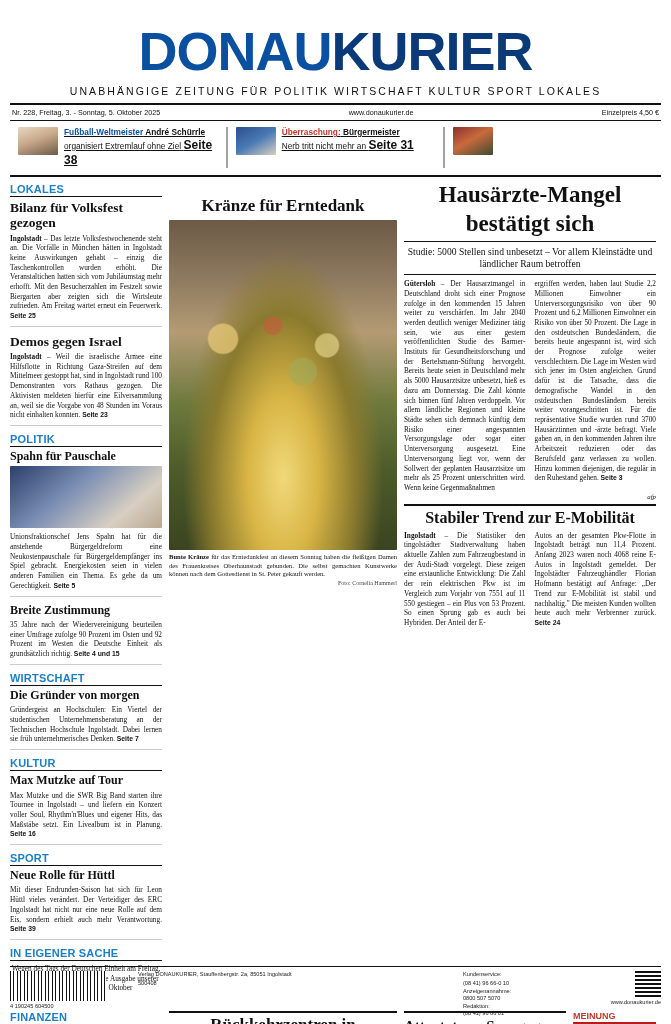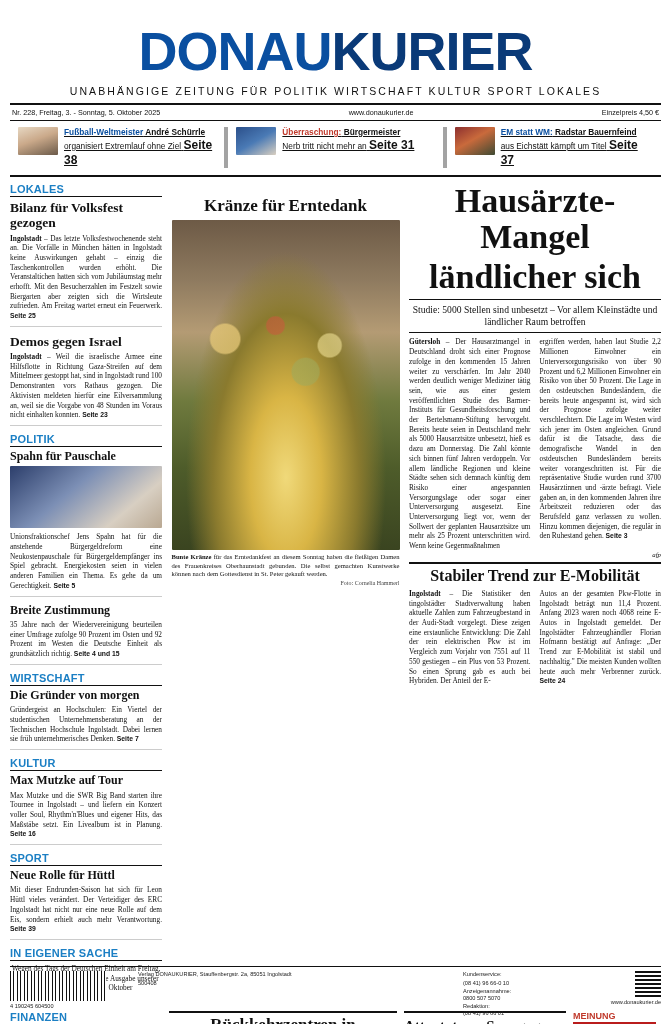--- a/index.html
+++ b/index.html
@@ -40,33 +40,33 @@
     font-family: "Liberation Sans", sans-serif;
     font-size: 7.2px;
     padding: 3px 2px 3px 2px;
     border-bottom: 1px solid #111;
   }
   .issueline .center { flex: 1; text-align:center; }
 
   
   .teasers { display:flex; border-bottom: 2px solid #111; padding: 6px 0 7px 0; }
   .teaser { display:flex; gap:6px; align-items:flex-start; padding: 0 8px; flex:1; }
-  .teaser + .teaser { border-left: 4px solid #a3a3a3; }
+  .teaser + .teaser { border-left: 2px solid #a3a3a3; }
   .teaser .txt { font-family: "Liberation Sans", sans-serif; font-size: 8.3px; line-height: 1.28; text-decoration: underline; }
   .teaser .kicker { font-weight: 700; }
   .teaser .kicker .blue { color:#0a4fa0; }
   .teaser .kicker .red { color:#c0392b; }
   .teaser .pg { font-weight:700; font-size:12px; }
   .thumb { width: 40px; height: 28px; flex: 0 0 40px; border-radius:1px; }
   .thumb.t1 { background: linear-gradient(160deg,#e7d8c3 0%,#caa98a 45%,#6b5a49 100%); }
   .thumb.t2 { background: linear-gradient(150deg,#2b4f8a 0%,#4a7ab5 50%,#d9cfc0 100%); }
   .thumb.t3 { background: linear-gradient(150deg,#8c2f2f 0%,#c96a3c 45%,#3e4a33 100%); }
 
   
-  .grid { display:flex; gap:7px; margin-top: 6px; justify-content: space-between; }
+  .grid { display:flex; gap:7px; margin-top: 6px; }
   .col-left { width: 152px; }
   .col-mid { width: 228px; }
   .col-right { width: 252px; }
 
   .sect {
     font-family: "Liberation Sans", sans-serif;
     font-weight: 700;
     font-size: 11px;
     color: #1b7fc4;
     border-bottom: 1px solid #111;
@@ -97,21 +97,21 @@
     background: radial-gradient(circle at 20% 40%, rgba(230,200,120,.75) 0 8%, transparent 9%),
                 radial-gradient(circle at 45% 30%, rgba(200,90,60,.6) 0 6%, transparent 7%),
                 radial-gradient(circle at 72% 45%, rgba(240,225,150,.6) 0 7%, transparent 8%),
                 radial-gradient(circle at 60% 65%, rgba(160,170,90,.6) 0 9%, transparent 10%);
   }
   .cap { font-size: 6.6px; line-height:1.3; text-align: justify; margin-top:3px; }
   .cap b { font-weight: 700; }
   .credit { font-size:6px; color:#444; text-align:right; margin-top:1px; }
 
   
-  .lead-hl { font-family:"Liberation Serif", serif; font-weight:700; font-size: 34px; line-height:1.04; text-align:center; margin:0 0 5px 0; }
+  .lead-hl { font-family:"Liberation Serif", serif; font-weight:700; font-size: 23px; line-height:1.04; text-align:center; margin:0 0 5px 0; }
   .lead-sub { font-family:"Liberation Serif", serif; font-size: 9.6px; line-height:1.2; text-align:center; margin-bottom:5px; }
   .rule-thin { border-top:1px solid #111; margin: 4px 0 4px 0; }
   .two-col { column-count: 2; column-gap: 9px; }
   .sign { text-align:right; font-style:italic; font-size:6.8px; }
 
   
   .hl-emob { font-family:"Liberation Serif", serif; font-weight:700; font-size:16px; text-align:center; margin: 3px 0 4px 0; }
 
   
   .lower { display:flex; gap:7px; margin-top:6px; }
@@ -166,24 +166,20 @@
     </div>
     <div class="teaser">
       <div class="thumb t2"></div>
       <div class="txt">
         <div class="kicker"><span class="red">Überraschung:</span><span> Bürgermeister</span></div>
         <div><span>Nerb tritt nicht mehr an</span> <span class="pg">Seite 31</span></div>
       </div>
     </div>
     <div class="teaser">
       <div class="thumb t3"></div>
-      <div class="txt">
-        <div class="kicker"><span class="blue">EM statt WM:</span><span> Radstar Bauernfeind</span></div>
-        <div><span>aus Eichstätt kämpft um Titel</span> <span class="pg">Seite 37</span></div>
-      </div>
     </div>
   </div>
 
   <div class="grid">
 
     <div class="col-left">
 
       <div class="sect">LOKALES</div>
       <div class="art">
         <div class="hl">Bilanz für Volksfest gezogen</div>
@@ -231,21 +227,21 @@
 
     <div class="col-mid">
       <div class="mid-title">Kränze für Erntedank</div>
       <div class="ph-kraenze photo"></div>
       <div class="cap"><b>Bunte Kränze</b><span> für das Erntedankfest an diesem Sonntag haben die fleißigen Damen des Frauenkreises Oberhaunstadt gebunden. Die selbst gemachten Kunstwerke können nach dem Gottesdienst in St. Peter gekauft werden.</span></div>
       <div class="credit">Foto: Cornelia Hammerl</div>
     </div>
 
     <div class="col-right">
       <div class="lead-hl">Hausärzte-Mangel</div>
-      <div class="lead-hl">ländlicher sich</div>
+      <div class="lead-hl">bestätigt sich</div>
       <div class="rule-thin"></div>
       <div class="lead-sub">Studie: 5000 Stellen sind unbesetzt – Vor allem Kleinstädte und ländlicher Raum betroffen</div>
       <div class="rule-thin"></div>
       <div class="two-col">
         <div class="body"><b>Gütersloh</b><span> – Der Hausarztmangel in Deutschland droht sich einer Prognose zufolge in den kommenden 15 Jahren weiter zu verschärfen. Im Jahr 2040 werden deutlich weniger Mediziner tätig sein, wie aus einer gestern veröffentlichten Studie des Barmer-Instituts für Gesundheitsforschung und der Bertelsmann-Stiftung hervorgeht. Bereits heute seien in Deutschland mehr als 5000 Hausarztsitze unbesetzt, hieß es dazu am Donnerstag. Die Zahl könnte sich binnen fünf Jahren verdoppeln.
 
 Vor allem ländliche Regionen und kleine Städte sehen sich demnach künftig dem Risiko einer angespannten Versorgungslage oder sogar einer Unterversorgung ausgesetzt. Eine Unterversorgung liegt vor, wenn der Sollwert der geplanten Hausarztsitze um mehr als 25 Prozent unterschritten wird. Wenn keine Gegenmaßnahmen</span></div>
         <div class="body"><span>ergriffen werden, haben laut Studie 2,2 Millionen Einwohner ein Unterversorgungsrisiko von über 90 Prozent und 6,2 Millionen Einwohner ein Risiko von über 50 Prozent.
 
 Die Lage in den ostdeutschen Bundesländern, die bereits heute angespannt ist, wird sich der Prognose zufolge weiter verschlechtern. Die Lage im Westen wird sich jener im Osten angleichen. Grund dafür ist die Tatsache, dass die demografische Wandel in den ostdeutschen Bundesländern bereits weiter vorangeschritten ist. Für die repräsentative Studie wurden rund 3700 Hausärztinnen und -ärzte befragt. Viele gaben an, in den kommenden Jahren ihre Arbeitszeit reduzieren oder das Berufsfeld ganz verlassen zu wollen. Hinzu kommen diejenigen, die regulär in den Ruhestand gehen.</span> <span class="pgref">Seite 3</span></div>

